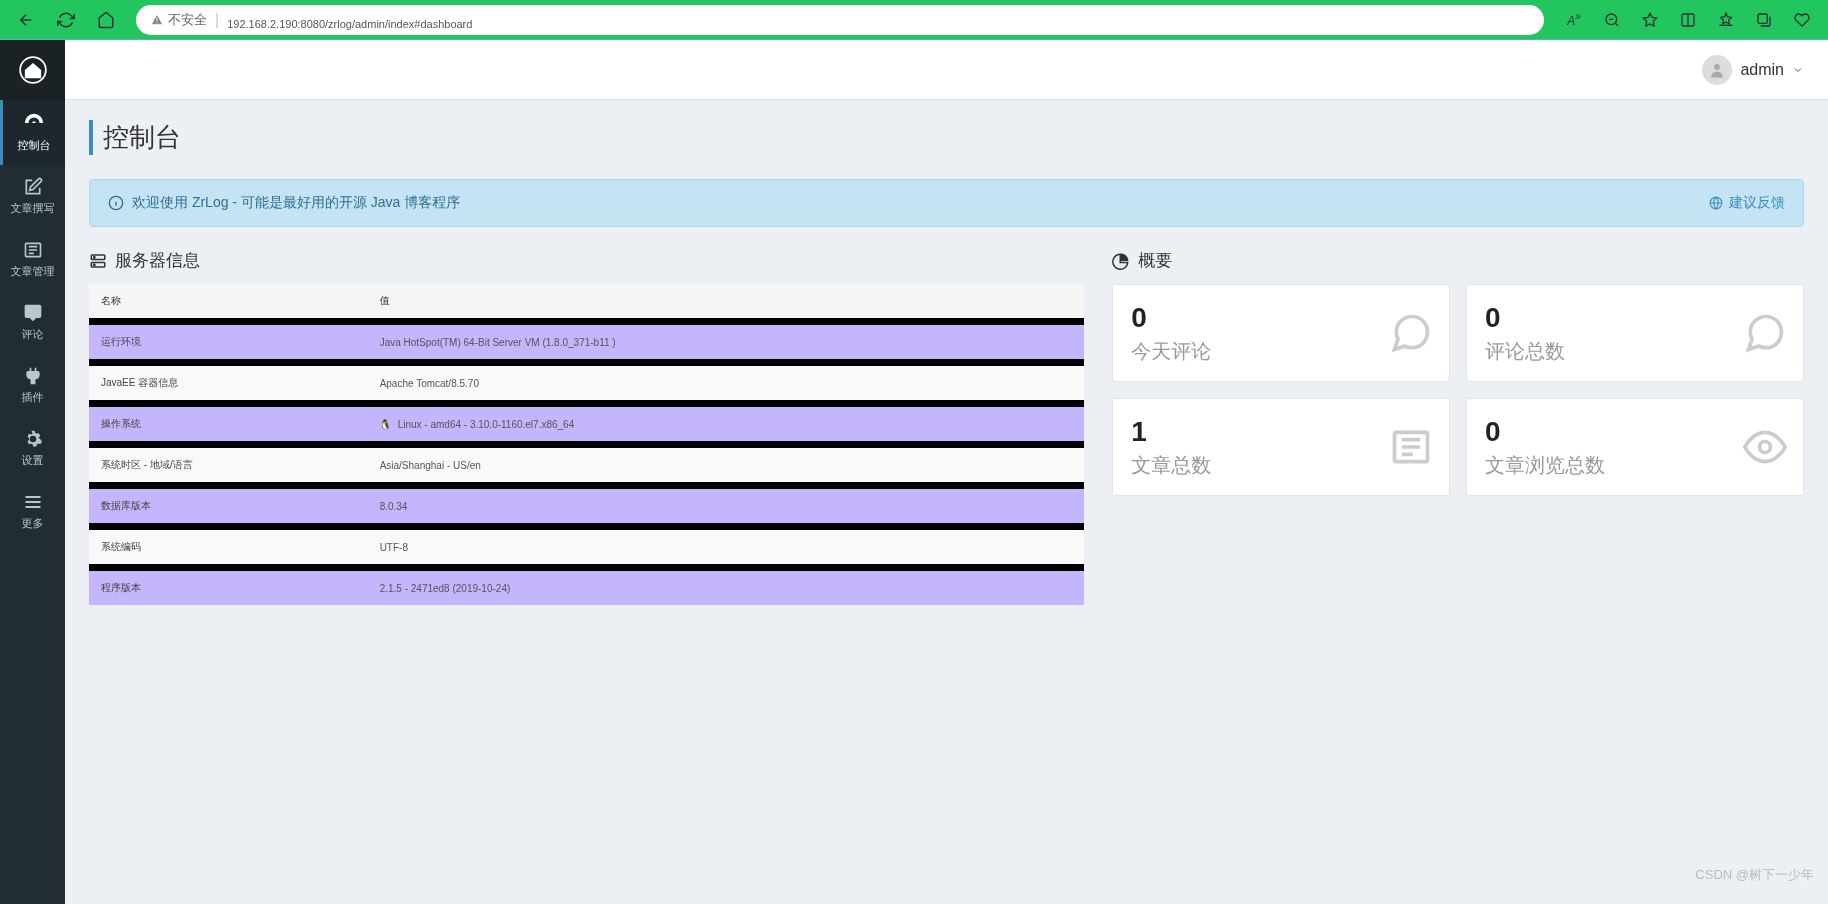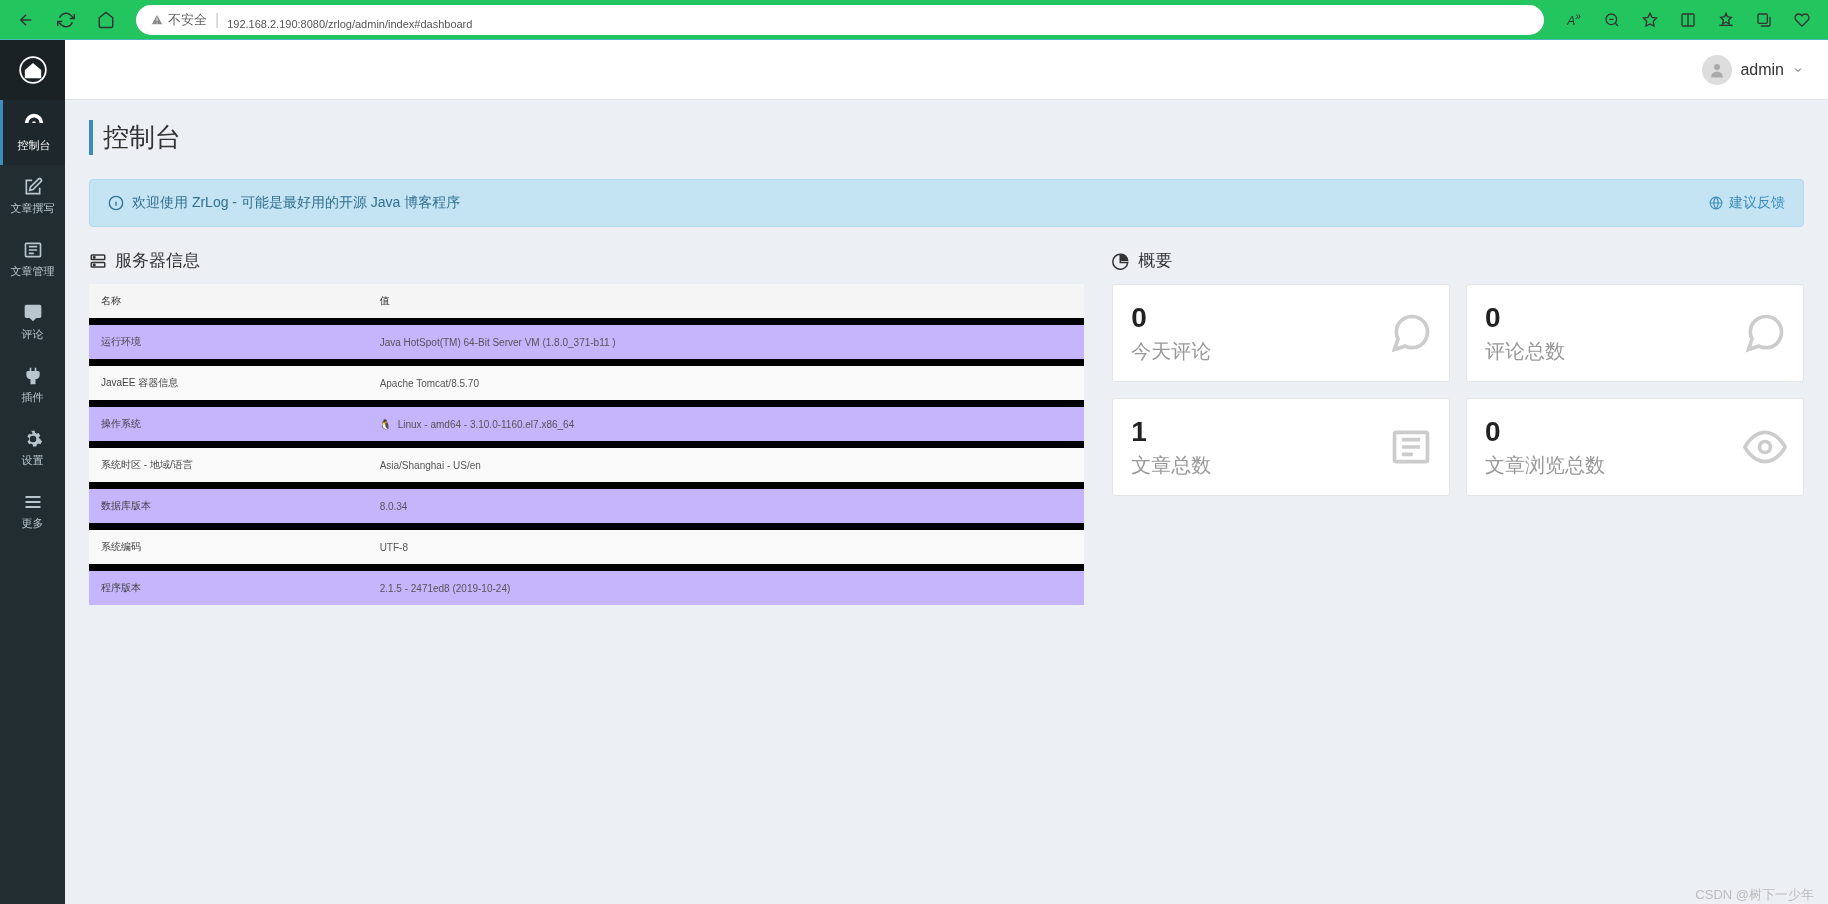--- a/index.html
+++ b/index.html
@@ -59,21 +59,21 @@
     .info-table td.name-col { width: 28%; color: #444; }
     
     
     .stat-grid { display: grid; grid-template-columns: 1fr 1fr; gap: 16px; }
     .stat-card { background: #fff; border: 1px solid #e4e4e4; border-radius: 3px; padding: 14px 18px; position: relative; min-height: 98px; display: flex; flex-direction: column; justify-content: center; }
     .stat-value { font-size: 28px; font-weight: 700; color: #222; }
     .stat-label { font-size: 20px; color: #999; margin-top: 4px; }
     .stat-icon { position: absolute; right: 16px; top: 50%; transform: translateY(-50%); font-size: 40px; color: #ccc; }
     
     
-    .watermark { position: fixed; bottom: 0; right: 14px; font-size: 13px; color: #bbb; }
+    .watermark { position: fixed; bottom: 20px; right: 14px; font-size: 13px; color: #bbb; }
     
     svg { display: block; }
   </style>
 </head>
 <body>
 
 <div class="browser-bar">
   <div class="browser-btn">
     <svg width="18" height="18" viewBox="0 0 24 24" fill="none" stroke="#333" stroke-width="2">
         <path d="M19 12H5M12 19l-7-7 7-7"></path>

